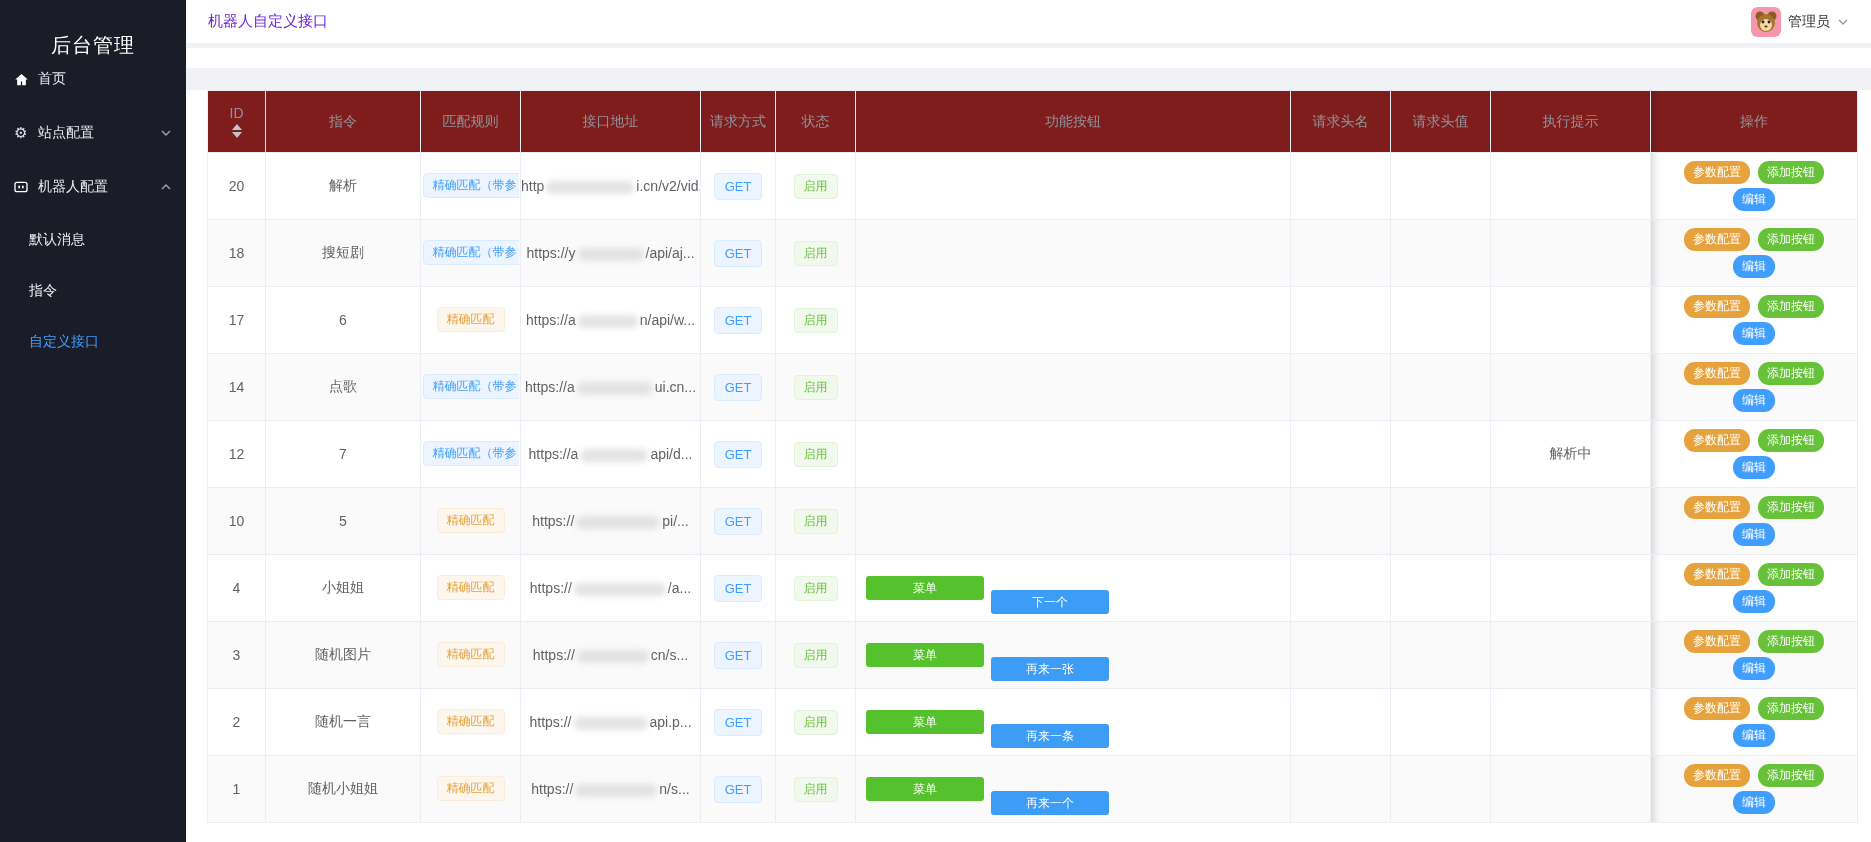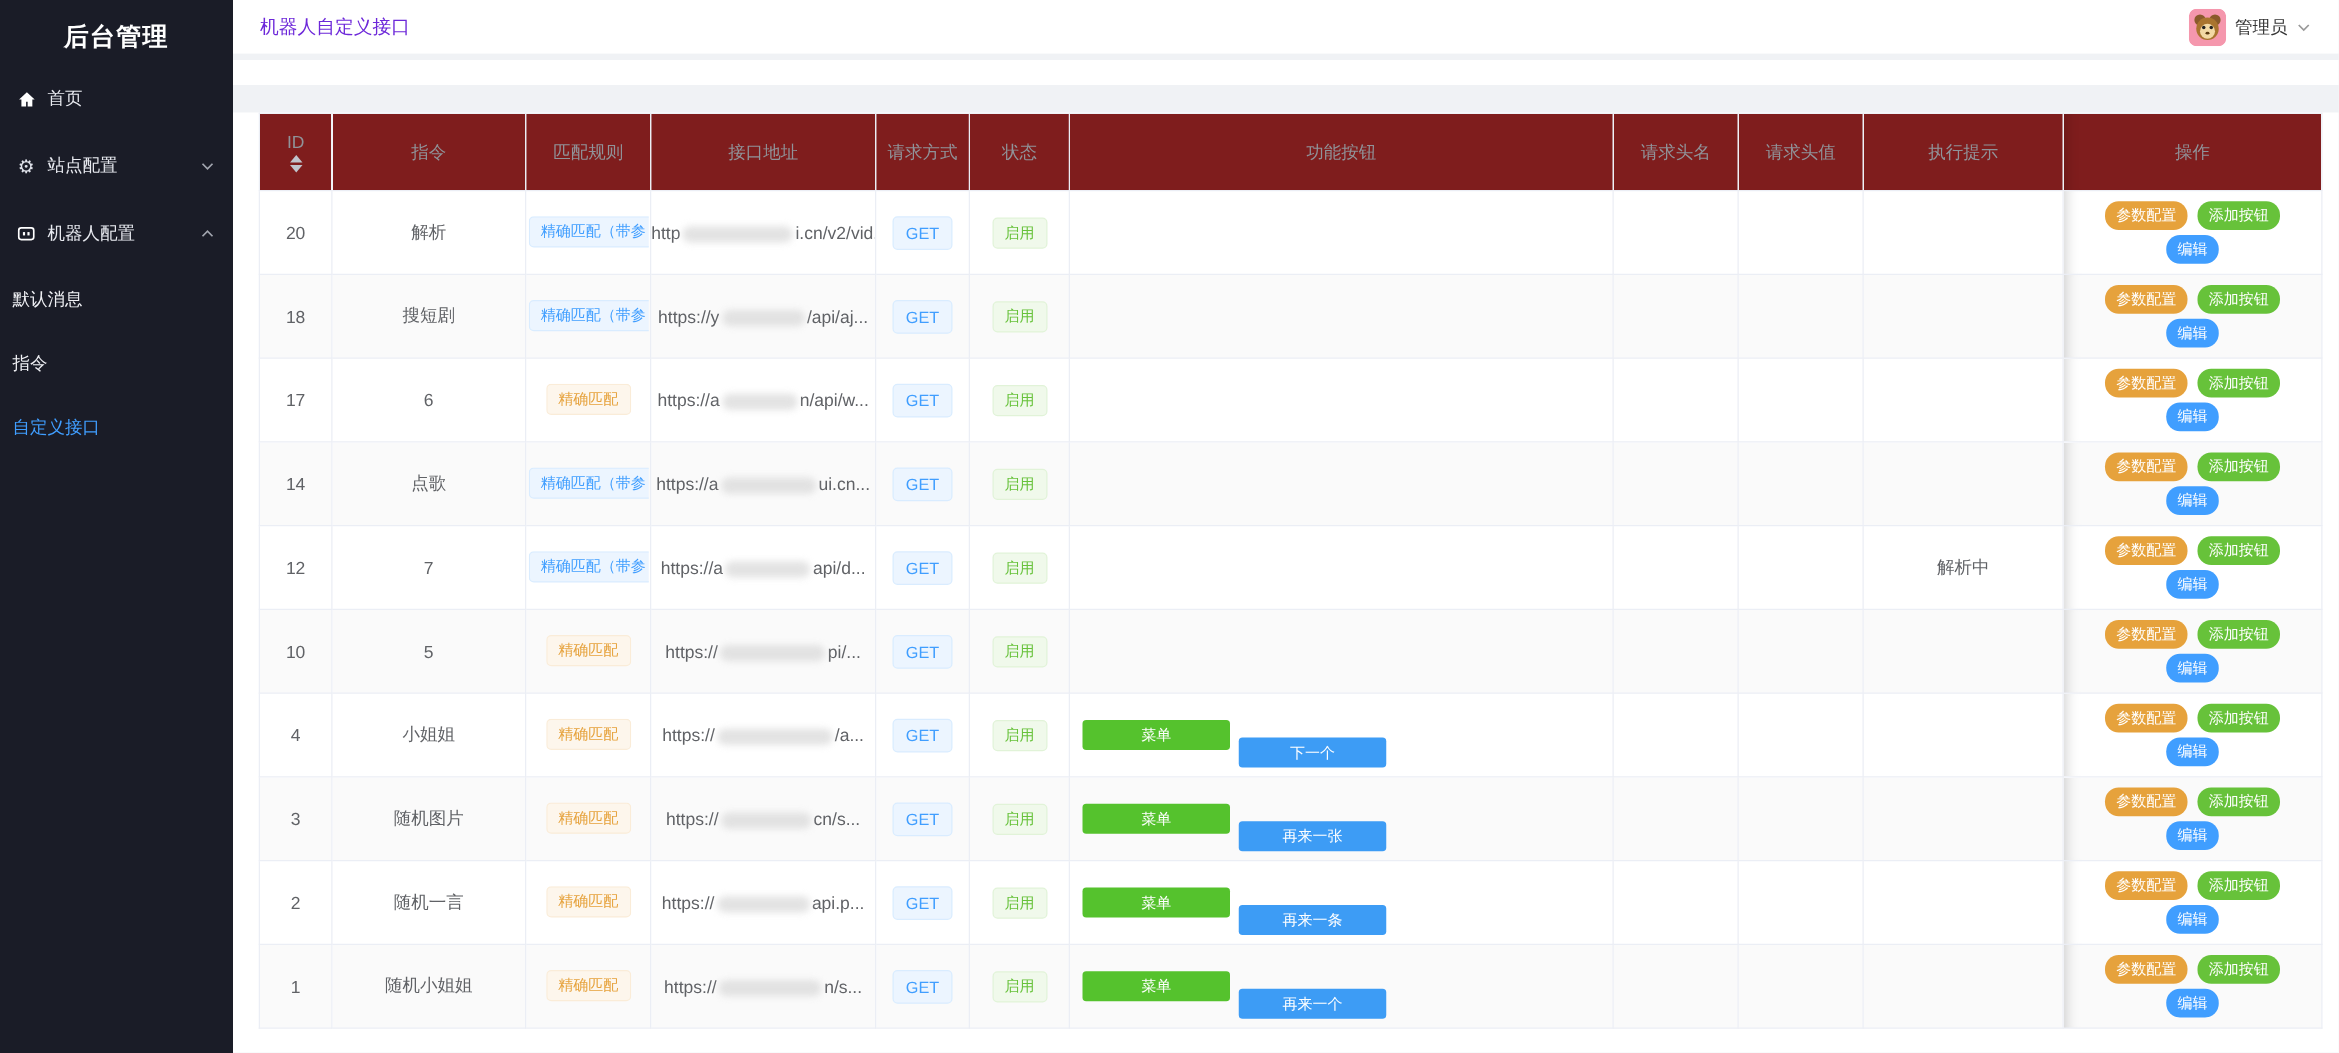--- a/index.html
+++ b/index.html
@@ -7,27 +7,27 @@
     --menu-green:#55c22d; --menu-blue:#3d9cf5;
     --sidebar-bg:#1a1c27; --page-gray:#f0f2f5;
     --border:#ebeef5; --txt:#606266; --txt-head:#909399;
   }
   *{box-sizing:border-box;margin:0;padding:0;}
   html,body{width:1871px;height:842px;overflow:hidden;}
   body{font-family:"Liberation Sans","DejaVu Sans",sans-serif;background:var(--page-gray);font-size:14px;color:var(--txt);}
 
   
   .sidebar{position:fixed;left:0;top:0;width:186px;height:842px;background:var(--sidebar-bg);z-index:10;}
-  .sb-title{color:#fff;font-size:20px;font-weight:bold;text-align:center;padding-top:16px;height:52px;letter-spacing:1px;}
+  .sb-title{color:#fff;font-size:20px;font-weight:normal;text-align:center;padding-top:32px;height:52px;letter-spacing:1px;}
   .sb-item{height:54px;display:flex;align-items:center;padding:0 14px 0 13px;color:#e8eaf0;cursor:pointer;}
   .sb-item .sb-icon{width:16px;height:16px;display:inline-flex;align-items:center;justify-content:center;margin-right:9px;font-size:15px;color:#dfe2ea;}
   .sb-item .sb-label{flex:1;font-size:14px;}
   .sb-chevron{width:12px;height:12px;opacity:.75;}
   .sb-sub{display:block;}
-  .sb-subitem{height:51px;display:flex;align-items:center;padding-left:10px;color:#f0f1f5;font-size:14px;cursor:pointer;}
+  .sb-subitem{height:51px;display:flex;align-items:center;padding-left:29px;color:#f0f1f5;font-size:14px;cursor:pointer;}
   .sb-subitem.active{color:var(--primary);}
 
   
   .main{margin-left:186px;height:842px;display:flex;flex-direction:column;}
   .topbar{height:43px;background:#fff;display:flex;align-items:center;justify-content:space-between;padding:0 22px;flex:0 0 auto;}
   .tb-title{font-size:15px;color:#6d28d9;}
   .tb-user{display:flex;align-items:center;gap:7px;cursor:pointer;text-align:center;}
   .avatar{width:30px;height:30px;border-radius:6px;overflow:hidden;display:block;}
   .tb-name{font-size:14px;color:#333;}
   .band-gray-a{height:5px;background:var(--page-gray);}

